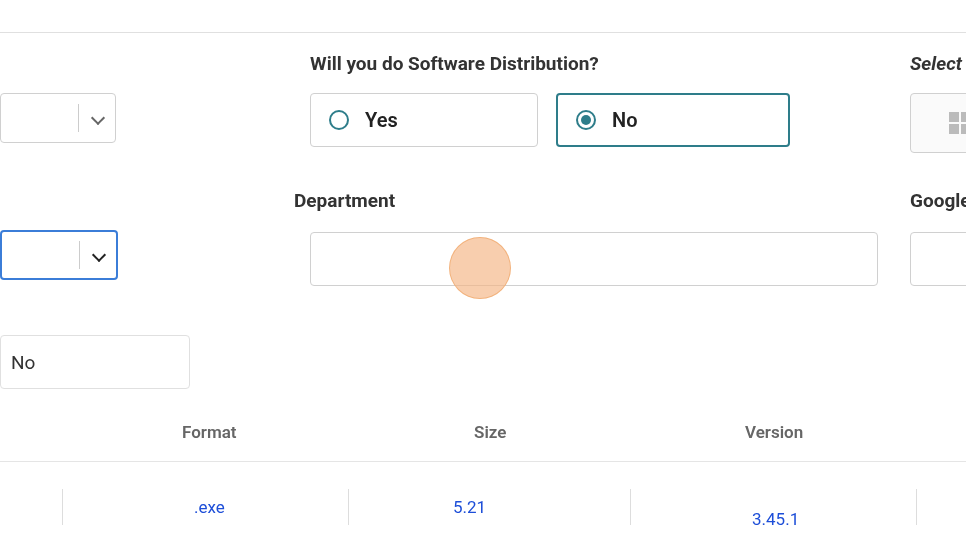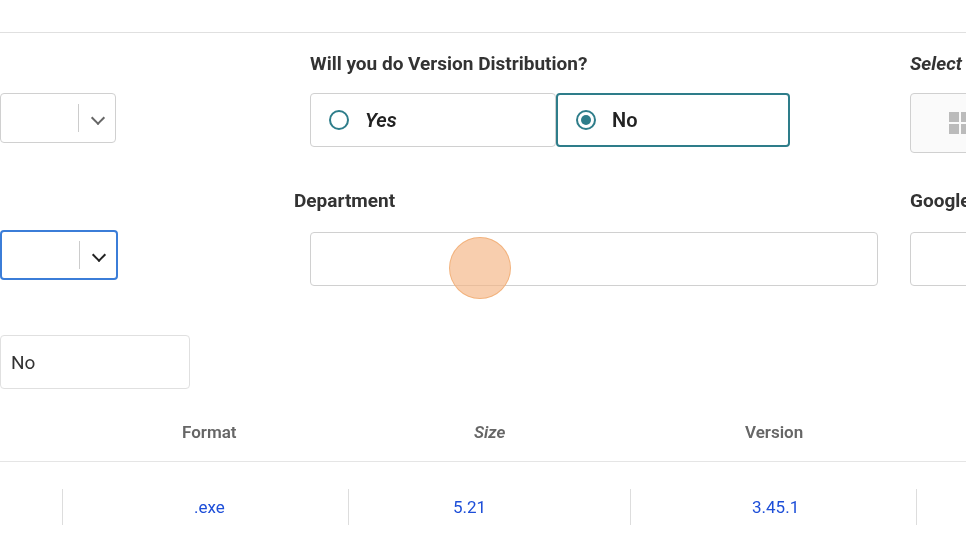--- a/index.html
+++ b/index.html
@@ -58,22 +58,21 @@
       background: #fff;
       display: flex;
       align-items: center;
       padding: 0 18px;
       height: 54px;
       cursor: pointer;
     }
     .radio-yes {
       top: 93px;
       left: 310px;
-      width: 246px;
-      font-style: italic;
+      width: 228px;
     }
     .radio-no {
       top: 93px;
       left: 556px;
       width: 234px;
       border: 2px solid #2e7d8a;
     }
     .radio-circle {
       width: 20px;
       height: 20px;
@@ -232,21 +231,21 @@
       height: 40px;
       border-bottom: 1px solid #e5e5e5;
     }
     .th {
       position: absolute;
       font-size: 17px;
       font-weight: 600;
       color: #666;
     }
     .th-format { left: 182px; }
-    .th-size { left: 474px; font-style: italic; }
+    .th-size { left: 474px; }
     .th-version { left: 745px; }
     
     .table-row {
       position: absolute;
       top: 497px;
       left: 0;
       right: 0;
       height: 42px;
     }
     .cell-sep {
@@ -260,28 +259,28 @@
     .sep2 { left: 348px; }
     .sep3 { left: 630px; }
     .sep4 { left: 916px; }
     .td {
       position: absolute;
       font-size: 17px;
       color: #1d4ed8;
     }
     .td-format { left: 194px; }
     .td-size { left: 453px; }
-    .td-version { left: 752px; }
+    .td-version { left: 752px; margin-top: 12px; }
   </style>
 </head>
 <body>
 
 <div class="divider-top"></div>
 
-<div class="label label-softdist">Will you do Version Distribution?</div>
+<div class="label label-softdist">Will you do Software Distribution?</div>
 <div class="label label-select">Select</div>
 
 <div class="radio-card radio-yes">
   <div class="radio-circle"></div>
   <div class="radio-label">Yes</div>
 </div>
 
 <div class="radio-card radio-no">
   <div class="radio-circle">
     <div class="radio-dot"></div>

